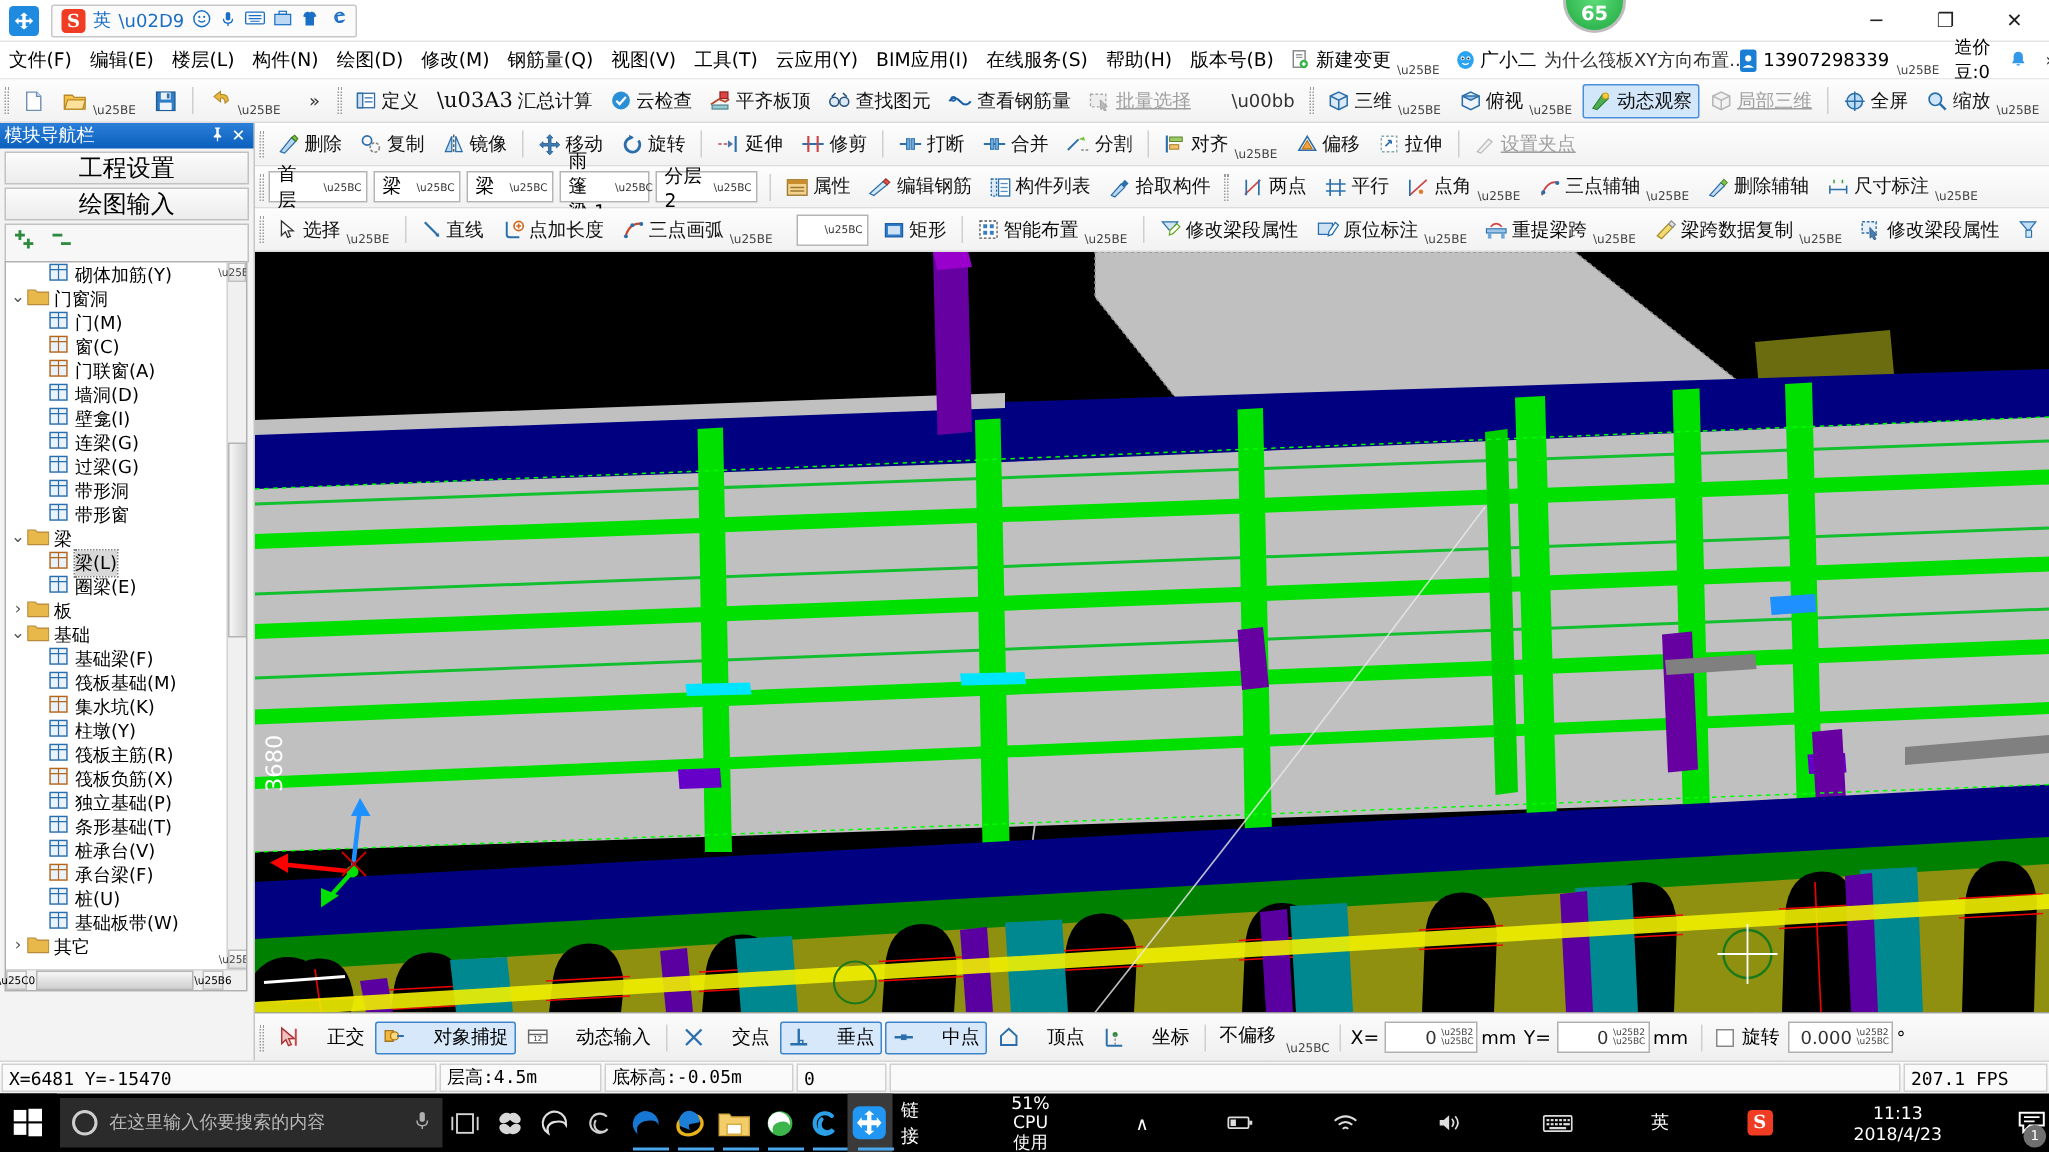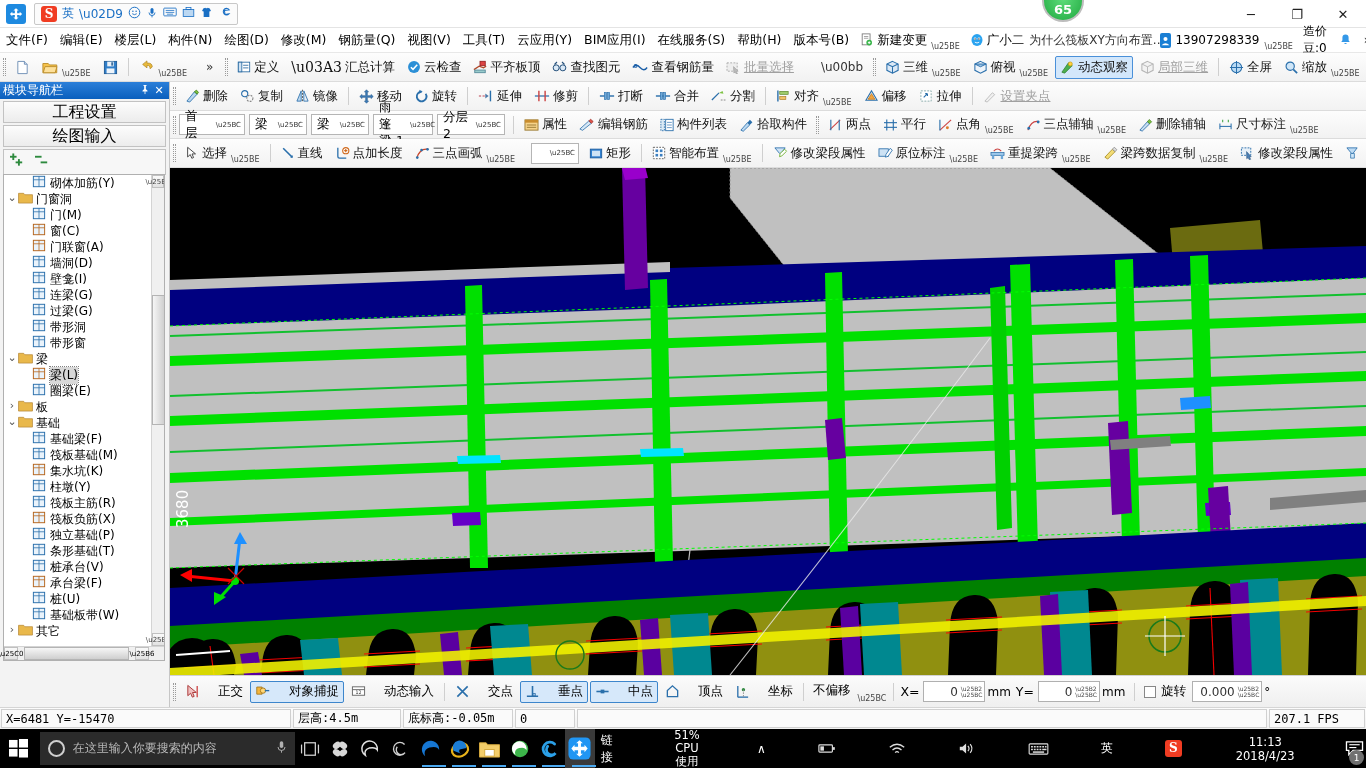--- a/index.html
+++ b/index.html
@@ -1483,21 +1483,21 @@
           <div>\u25B2</div>
           <div>\u25BC</div>
         </span>
     </div>
     <span style="font-size:12px">°</span>
   </div>
 
   <div class="statusbar">
     <div class="st-cell" style="width:290px">X=6481  Y=-15470</div>
     <div class="st-cell" style="width:108px">层高:4.5m</div>
-    <div class="st-cell" style="width:110px">底标高:-0.05m</div>
+    <div class="st-cell" style="width:126px">底标高:-0.05m</div>
     <div class="st-cell" style="width:60px">0</div>
     <div class="st-cell" style="flex:1"></div>
     <div class="st-cell" style="width:96px">207.1 FPS</div>
   </div>
 
   <div class="taskbar">
     <div class="start-btn">
       <svg width="19" height="19" viewBox="0 0 20 20">
           <rect x="0" y="1" width="9" height="8" fill="#fff"></rect>
           <rect x="10.5" y="0" width="9.5" height="9" fill="#fff"></rect>

